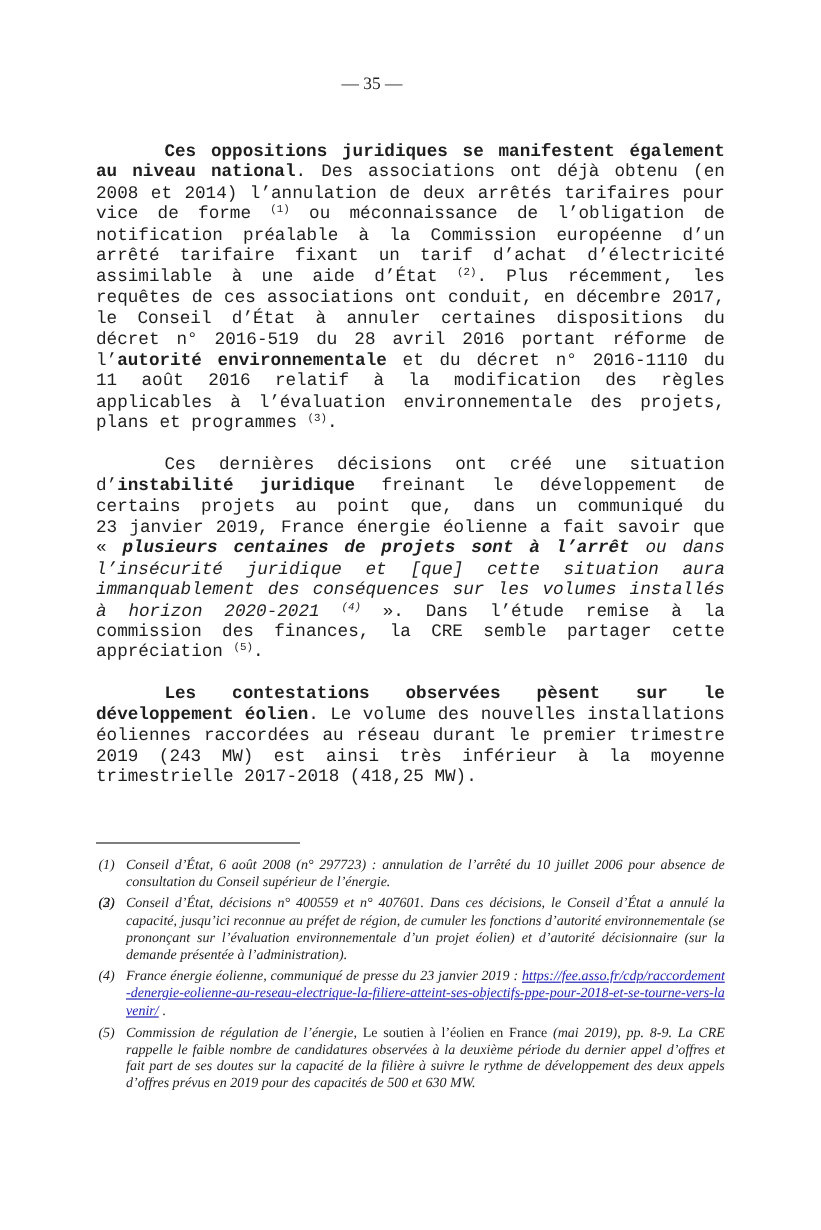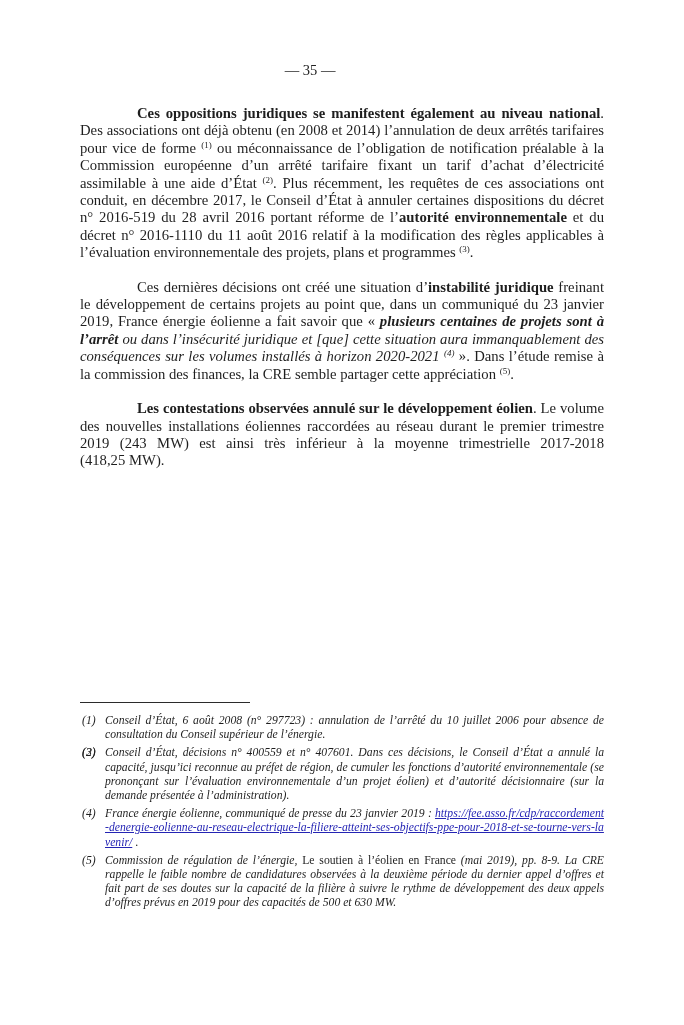--- a/index.html
+++ b/index.html
@@ -17,22 +17,23 @@
     overflow: hidden;
   }
   .page-header {
     padding-top: 62px;
     text-align: center;
     font-size: 14.5px;
     line-height: 17px;
     color: #222222;
   }
   .content {
-    margin: 26px 80px 0 80px;
+    margin: 40px 80px 0 80px;
     width: 524px;
+    font-family: Liberation Mono, monospace;
   }
   .para {
     font-size: 14.7px;
     line-height: 17.4px;
     text-align: justify;
     text-indent: 57px;
     margin: 0 0 17px 0;
   }
   .run-r { font-weight: normal; font-style: normal; }
   .run-b { font-weight: bold; }
@@ -80,21 +81,21 @@
 </head>
 <body>
 
 <div class="page">
 
   <div class="page-header">— 35 —</div>
 
   <div class="content">
     <p class="para"><span class="run-b">Ces oppositions juridiques se manifestent également au niveau national</span><span class="run-r">. Des associations ont déjà obtenu (en 2008 et 2014) l’annulation de deux arrêtés tarifaires pour vice de forme&nbsp;</span><sup class="run-sup">(1)</sup><span class="run-r"> ou méconnaissance de l’obligation de notification préalable à la Commission européenne d’un arrêté tarifaire fixant un tarif d’achat d’électricité assimilable à une aide d’État&nbsp;</span><sup class="run-sup">(2)</sup><span class="run-r">. Plus récemment, les requêtes de ces associations ont conduit, en décembre 2017, le Conseil d’État à annuler certaines dispositions du décret n°&nbsp;2016-519 du 28&nbsp;avril 2016 portant réforme de l’</span><span class="run-b">autorité environnementale</span><span class="run-r"> et du décret n°&nbsp;2016-1110 du 11&nbsp;août 2016 relatif à la modification des règles applicables à l’évaluation environnementale des projets, plans et programmes&nbsp;</span><sup class="run-sup">(3)</sup><span class="run-r">.</span></p>
     <p class="para"><span class="run-r">Ces dernières décisions ont créé une situation d’</span><span class="run-b">instabilité juridique</span><span class="run-r"> freinant le développement de certains projets au point que, dans un communiqué du 23&nbsp;janvier 2019, France énergie éolienne a fait savoir que «&nbsp;</span><span class="run-bi">plusieurs centaines de projets sont à l’arrêt</span><span class="run-i"> ou dans l’insécurité juridique et [que] cette situation aura immanquablement des conséquences sur les volumes installés à horizon 2020-2021&nbsp;</span><sup class="run-supi">(4)</sup><span class="run-r">&nbsp;». Dans l’étude remise à la commission des finances, la CRE semble partager cette appréciation&nbsp;</span><sup class="run-sup">(5)</sup><span class="run-r">.</span></p>
-    <p class="para"><span class="run-b">Les contestations observées annulé sur le développement éolien</span><span class="run-r">. Le volume des nouvelles installations éoliennes raccordées au réseau durant le premier trimestre 2019 (243&nbsp;MW) est ainsi très inférieur à la moyenne trimestrielle 2017-2018 (418,25&nbsp;MW).</span></p>
+    <p class="para"><span class="run-b">Les contestations observées pèsent sur le développement éolien</span><span class="run-r">. Le volume des nouvelles installations éoliennes raccordées au réseau durant le premier trimestre 2019 (243&nbsp;MW) est ainsi très inférieur à la moyenne trimestrielle 2017-2018 (418,25&nbsp;MW).</span></p>
   </div>
 
   <div class="footnotes">
     <div class="footnote-rule"></div>
 
     <div class="footnote">
       <span class="marker">(1)</span>
       <span><span class="run-i">Conseil d’État, 6&nbsp;août 2008 (n°&nbsp;297723)&nbsp;: annulation de l’arrêté du 10&nbsp;juillet 2006 pour absence de consultation du Conseil supérieur de l’énergie.</span></span>
     </div>
 

